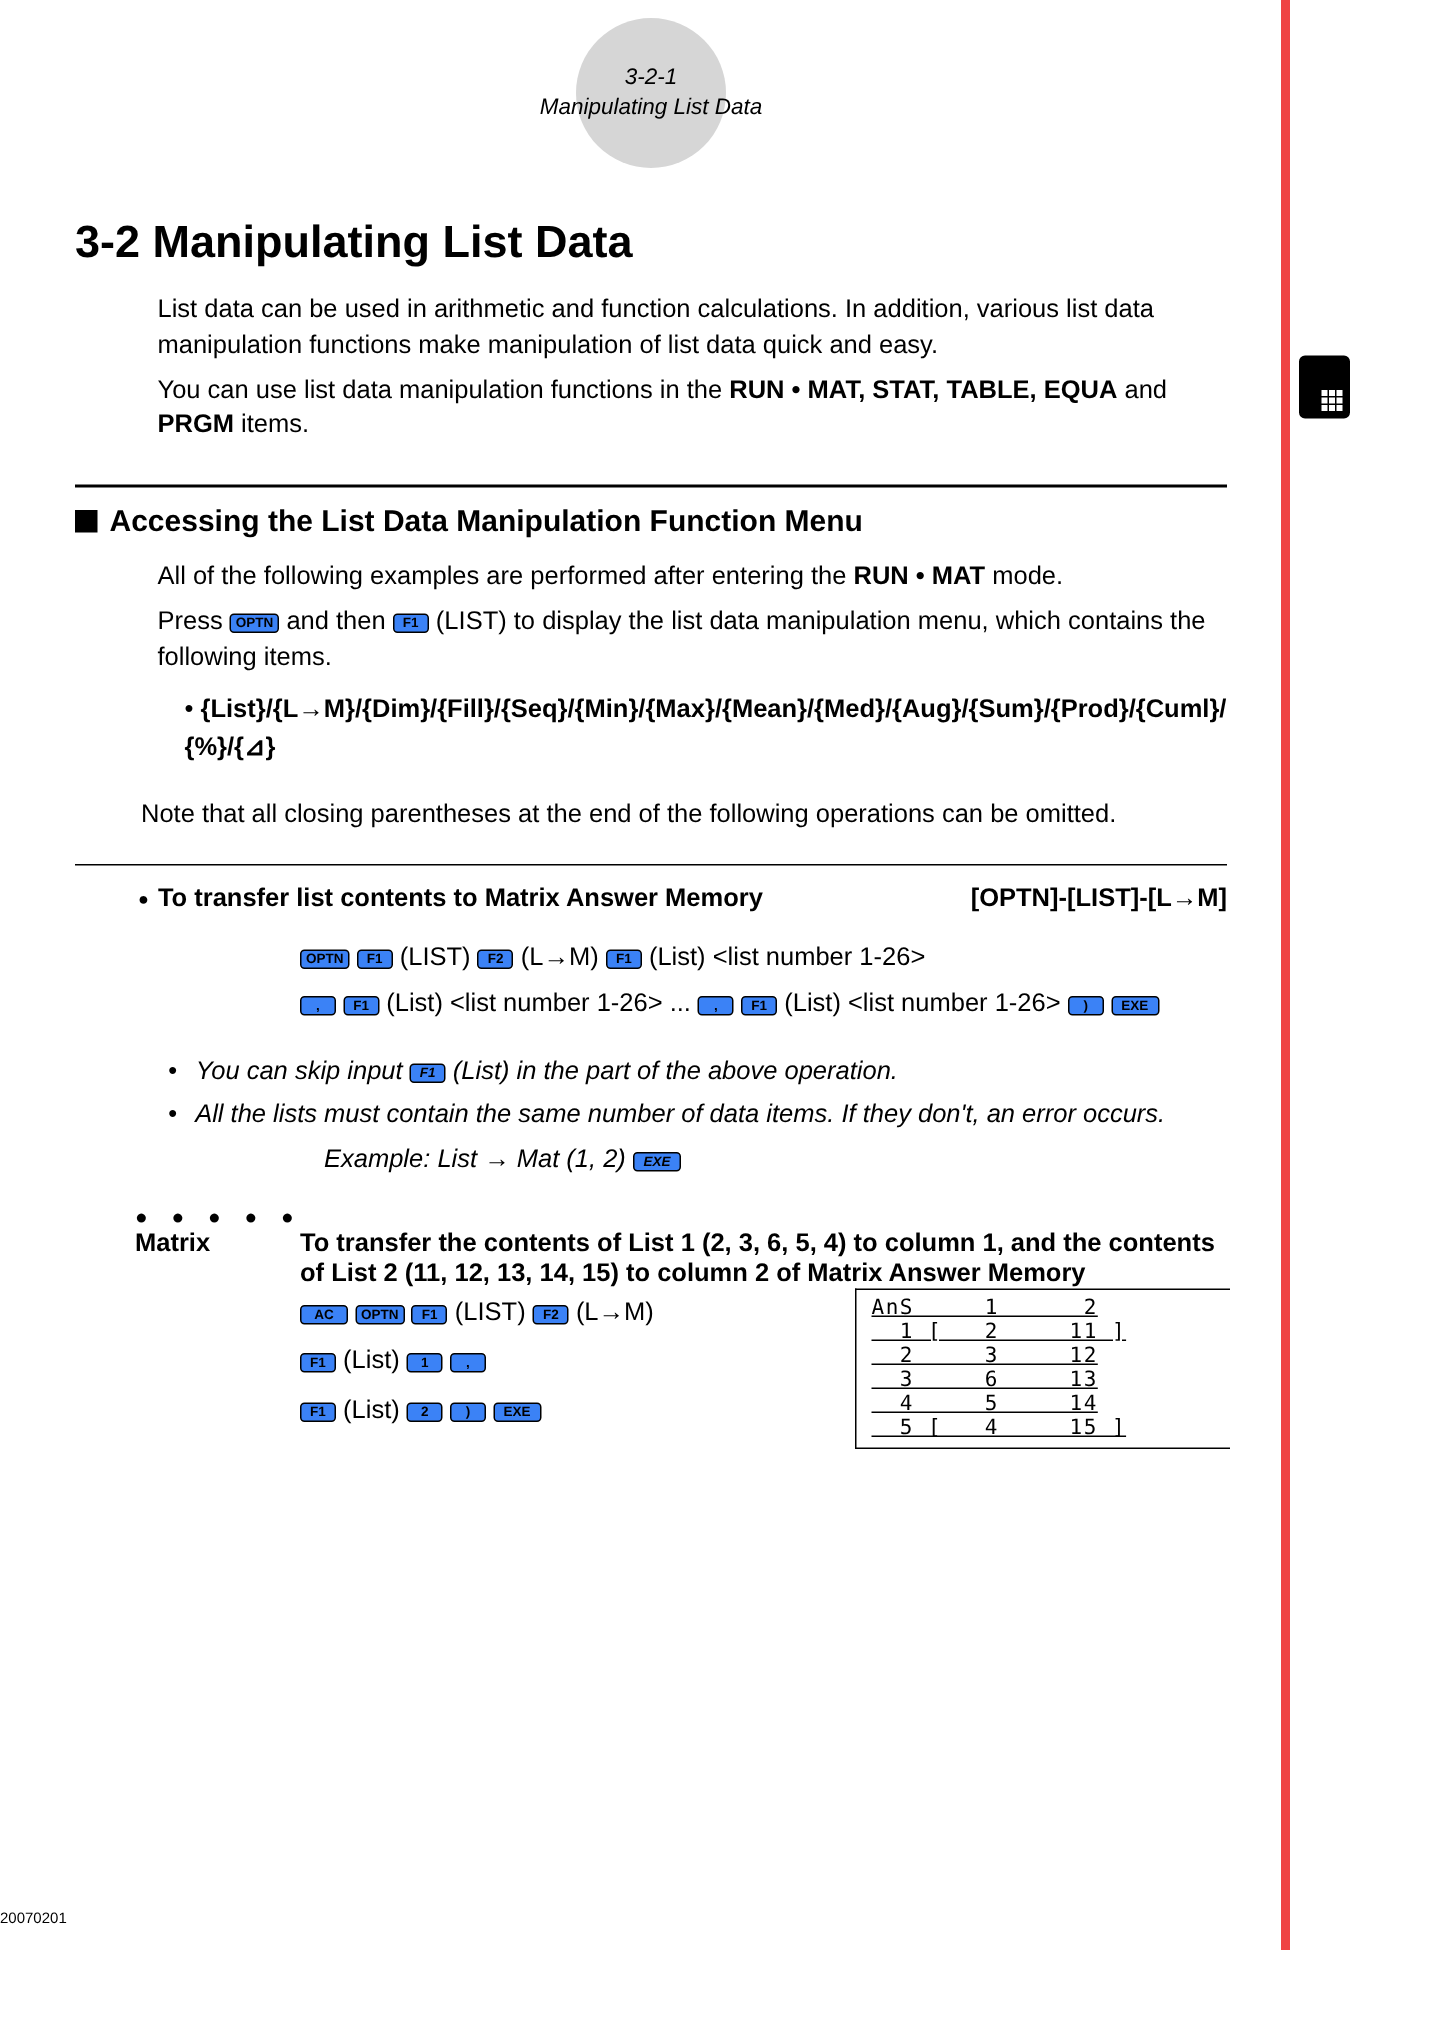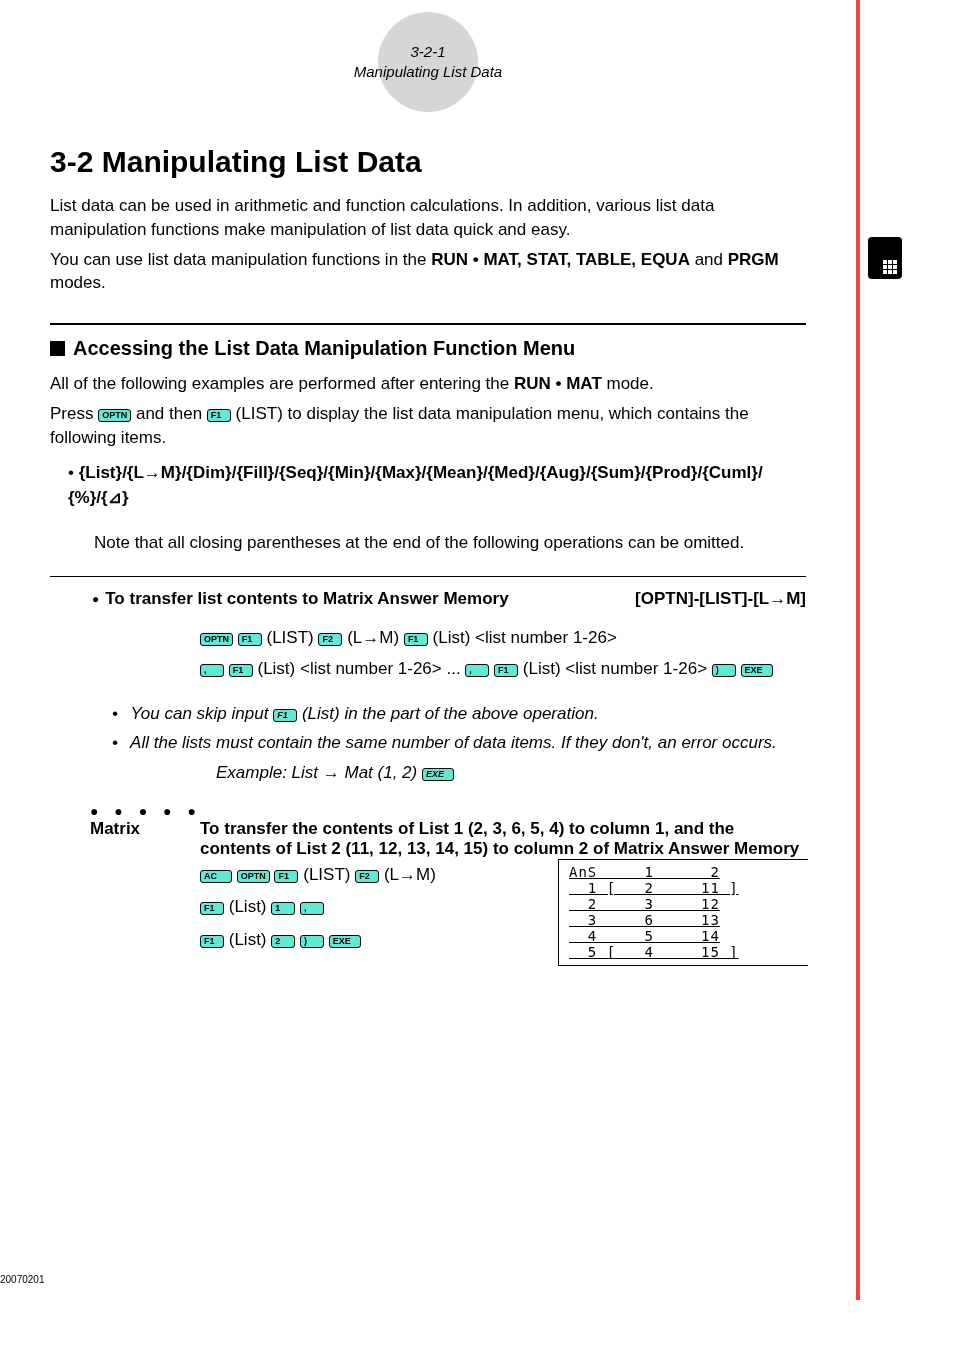--- a/index.html
+++ b/index.html
@@ -6,22 +6,22 @@
     font-family: Arial, Helvetica, sans-serif;
     margin: 0;
     padding: 0;
     background: #fff;
     color: #000;
     font-size: 17px;
   }
   .page {
     width: 860px;
     margin: 0;
-    padding: 20px 50px 40px 50px;
-    border-right: 4px solid #ef4444;
+    padding: 20px 36px 40px 50px;
+    border-right: 6px solid #ef4444;
     min-height: 1300px;
     position: relative;
     box-sizing: border-box;
   }
   .header-bubble {
     position: relative;
     height: 80px;
     text-align: center;
   }
   .bubble-bg {
@@ -42,20 +42,21 @@
     font-size: 15px;
     line-height: 1.3;
     padding-top: 22px;
   }
   .chapter-title {
     font-size: 30px;
     font-weight: bold;
     margin: 45px 0 15px 0;
   }
   .body-indent {
+    margin-left: 55px;
   }
   p { margin: 6px 0; line-height: 1.4; }
   .section-sep {
     border: none;
     border-top: 2px solid #000;
     margin: 28px 0 12px 0;
   }
   .thin-sep {
     border: none;
     border-top: 1.5px solid #000;
@@ -95,23 +96,24 @@
   }
   .key {
     display: inline-block;
     border: 1.3px solid #000;
     border-radius: 3px;
     font-size: 9px;
     font-weight: bold;
     padding: 1px 3px;
     line-height: 1;
     min-width: 16px;
+    text-align: center;
     font-family: Arial, sans-serif;
     vertical-align: 1px;
-    background: #5eead4;
+    background: #3b82f6;
   }
   .key.wide { min-width: 24px; }
   .proc {
     margin-left: 150px;
     line-height: 1.8;
   }
   .op-list { margin-left: 20px; }
   .op-list li { list-style: none; margin: 6px 16px; line-height: 1.4; font-style: italic; }
   .op-list li::before {
     content: "•";
@@ -201,21 +203,21 @@
     </div>
   </div>
 
   <h1 class="chapter-title">
     <span>3-2</span>&nbsp;<span>Manipulating List Data</span>
   </h1>
 
   <div class="body-indent">
     <p>List data can be used in arithmetic and function calculations. In addition, various list data manipulation functions make manipulation of list data quick and easy.</p>
     <p>
-      <span>You can use list data manipulation functions in the </span><b>RUN • MAT, STAT, TABLE, EQUA</b><span> and </span><b>PRGM</b><span> modes.</span>
+      <span>You can use list data manipulation functions in the </span><b>RUN • MAT, STAT, TABLE, EQUA</b><span> and </span><b>PRGM</b><span> items.</span>
     </p>
   </div>
 
   <hr class="section-sep">
 
   <div class="section-head">
     <span class="sq"></span><span>Accessing the List Data Manipulation Function Menu</span>
   </div>
 
   <div class="body-indent">

